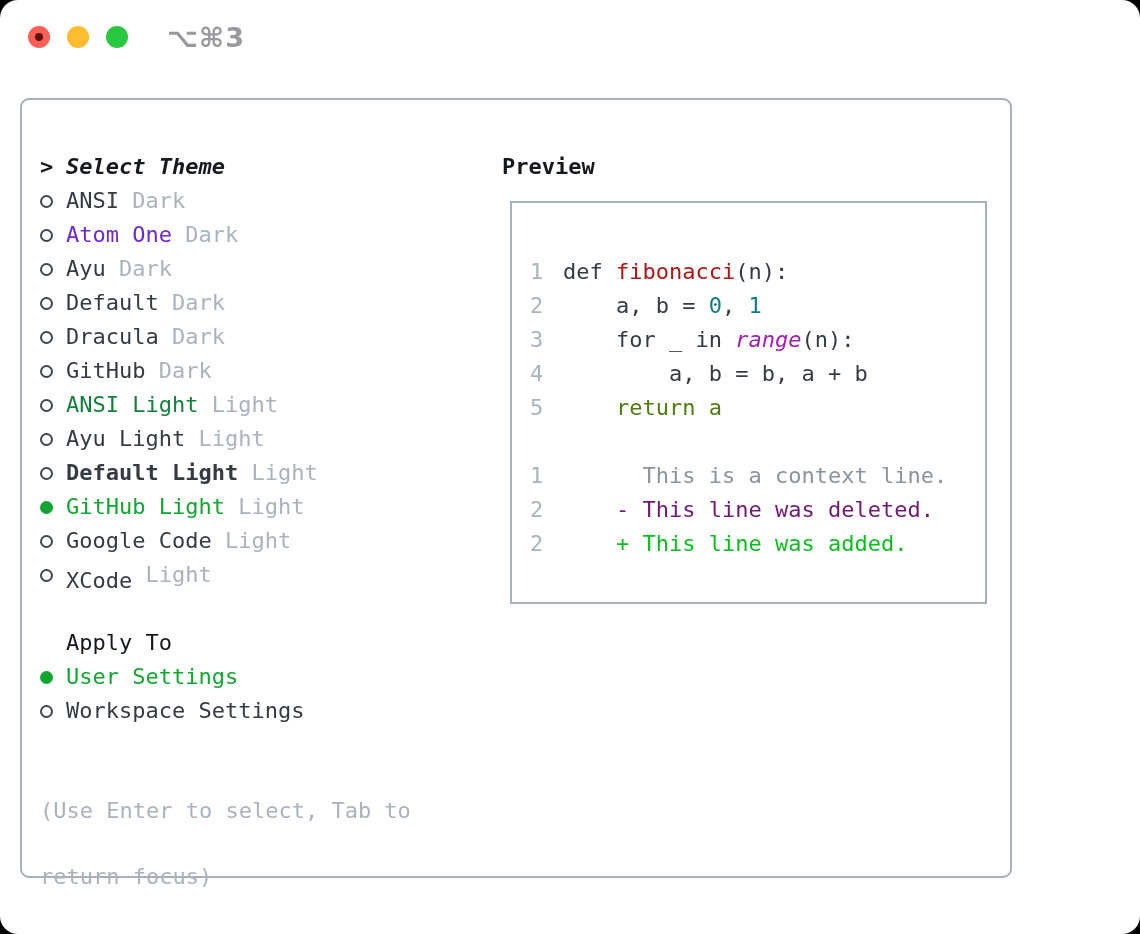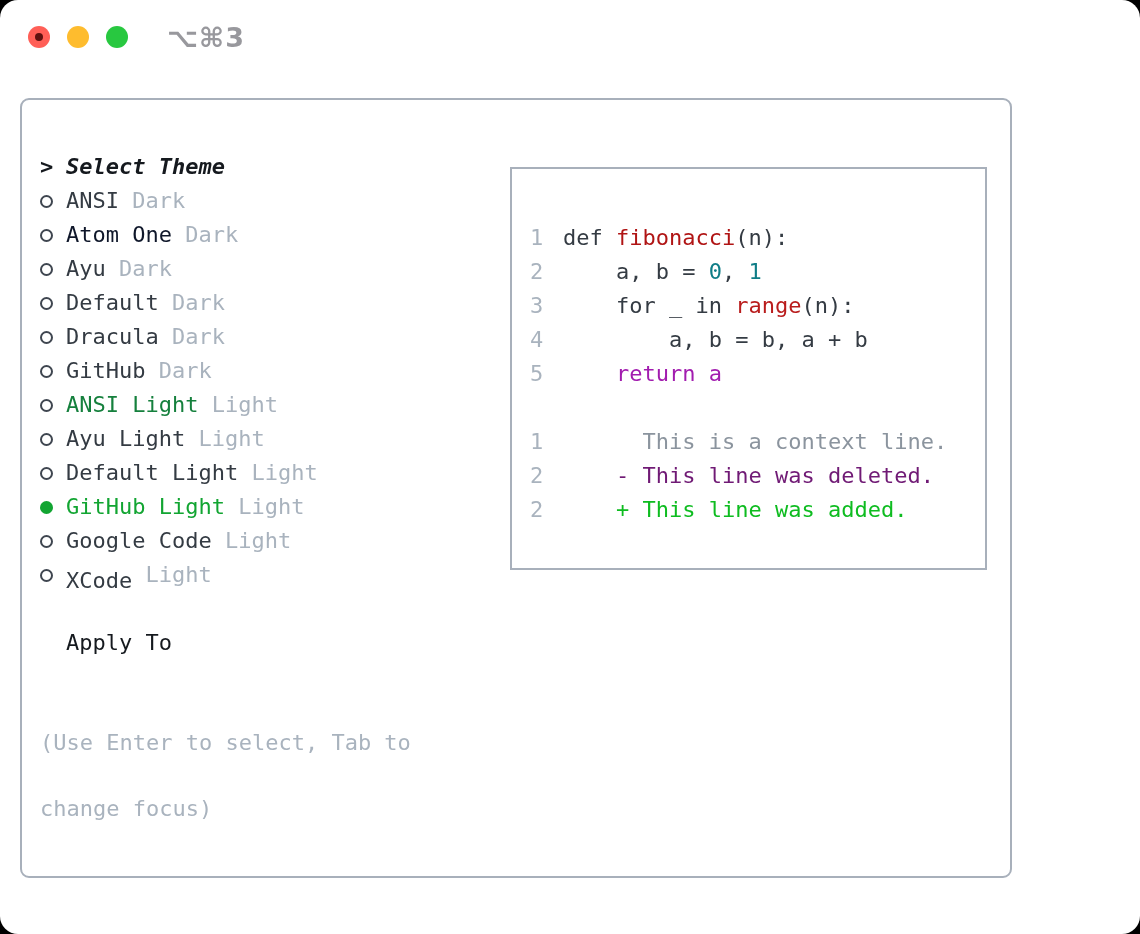--- a/index.html
+++ b/index.html
@@ -83,55 +83,60 @@
   <div class="panel">
 
     <div class="left-col">
       <div class="row">
         <span class="marker prompt">&gt;</span>
         <span class="hdr">Select Theme</span>
       </div>
 
       <div id="theme-items">
           <div class="row"><span class="marker"><span class="circle"></span></span><span style="color: rgb(52, 59, 67);">ANSI</span><span class="variant">Dark</span></div>
-          <div class="row"><span class="marker"><span class="circle"></span></span><span style="color: #0f172a;">Atom One</span><span class="variant">Dark</span></div>
+          <div class="row"><span class="marker"><span class="circle"></span></span><span style="color: #6d28d9;">Atom One</span><span class="variant">Dark</span></div>
           <div class="row"><span class="marker"><span class="circle"></span></span><span style="color: rgb(52, 59, 67);">Ayu</span><span class="variant">Dark</span></div>
           <div class="row"><span class="marker"><span class="circle"></span></span><span style="color: rgb(52, 59, 67);">Default</span><span class="variant">Dark</span></div>
           <div class="row"><span class="marker"><span class="circle"></span></span><span style="color: rgb(52, 59, 67); text-align: right;">Dracula</span><span class="variant">Dark</span></div>
           <div class="row"><span class="marker"><span class="circle"></span></span><span style="color: rgb(52, 59, 67);">GitHub</span><span class="variant">Dark</span></div>
           <div class="row"><span class="marker"><span class="circle"></span></span><span style="color: #15803d;">ANSI Light</span><span class="variant">Light</span></div>
           <div class="row"><span class="marker"><span class="circle"></span></span><span style="color: rgb(52, 59, 67);">Ayu Light</span><span class="variant">Light</span></div>
-          <div class="row"><span class="marker"><span class="circle"></span></span><span style="color: rgb(52, 59, 67);">Default Light</span><span class="variant">Light</span></div>
+          <div class="row"><span class="marker"><span class="circle"></span></span><span style="color: rgb(52, 59, 67); font-weight: bold;">Default Light</span><span class="variant">Light</span></div>
           <div class="row"><span class="marker"><span class="circle sel" style="background: rgb(18, 165, 50);"></span></span><span style="color: rgb(18, 165, 50);">GitHub Light</span><span class="variant">Light</span></div>
           <div class="row"><span class="marker"><span class="circle"></span></span><span style="color: rgb(52, 59, 67);">Google Code</span><span class="variant">Light</span></div>
           <div class="row"><span class="marker"><span class="circle"></span></span><span style="color: rgb(52, 59, 67); margin-top: 12px;">XCode</span><span class="variant">Light</span></div>
         </div>
 
       <div class="row spacer"></div>
 
       <div class="row">
         <span class="marker"></span>
         <span class="hdr2">Apply To</span>
       </div>
 
+      <div id="apply-items">
+          <div class="row"><span class="marker"><span class="circle sel" style="background: rgb(18, 165, 50);"></span></span><span style="color: rgb(18, 165, 50);">User Settings</span></div>
+          <div class="row"><span class="marker"><span class="circle"></span></span><span style="color: rgb(52, 59, 67);">Workspace Settings</span></div>
+        </div>
 
       <div class="row spacer"></div>
 
       <div class="hint-line">(Use Enter to select, Tab to</div>
-      <div class="hint-line">change focus)</div>
+      <div class="hint-line">return focus)</div>
     </div>
 
     <div class="right-col">
+      <div class="preview-title">Preview</div>
       <div class="preview-box">
         <div id="code-block">
             <div class="code-line"><span class="ln" style="color: rgb(169, 179, 190);">1</span><span class="tk" style="color: rgb(52, 59, 67);">def </span><span class="tk" style="color: rgb(176, 20, 20);">fibonacci</span><span class="tk" style="color: rgb(52, 59, 67);">(n):</span></div>
             <div class="code-line"><span class="ln" style="color: rgb(169, 179, 190);">2</span><span class="tk" style="color: rgb(52, 59, 67);">    a, b = </span><span class="tk" style="color: rgb(15, 125, 135);">0</span><span class="tk" style="color: rgb(52, 59, 67);">, </span><span class="tk" style="color: rgb(15, 125, 135);">1</span></div>
-            <div class="code-line"><span class="ln" style="color: rgb(169, 179, 190);">3</span><span class="tk" style="color: rgb(52, 59, 67);">    for _ in </span><span class="tk" style="color: #b91c1c;">range</span><span class="tk" style="color: rgb(52, 59, 67);">(n):</span></div>
+            <div class="code-line"><span class="ln" style="color: rgb(169, 179, 190);">3</span><span class="tk" style="color: rgb(52, 59, 67);">    for _ in </span><span class="tk" style="color: #a21caf; font-style: italic;">range</span><span class="tk" style="color: rgb(52, 59, 67);">(n):</span></div>
             <div class="code-line"><span class="ln" style="color: rgb(169, 179, 190);">4</span><span class="tk" style="color: rgb(52, 59, 67);">        a, b = b, a + b</span></div>
-            <div class="code-line"><span class="ln" style="color: rgb(169, 179, 190);">5</span><span class="tk" style="color: #a21caf;">    return a</span></div>
+            <div class="code-line"><span class="ln" style="color: rgb(169, 179, 190);">5</span><span class="tk" style="color: #4d7c0f;">    return a</span></div>
             <div class="code-line"><span class="ln" style="color: rgb(169, 179, 190);"></span></div>
             <div class="code-line"><span class="ln" style="color: rgb(169, 179, 190);">1</span><span class="tk" style="color: rgb(139, 148, 158);">      This is a context line.</span></div>
             <div class="code-line"><span class="ln" style="color: rgb(169, 179, 190);">2</span><span class="tk" style="color: rgb(52, 59, 67);">    </span><span class="tk" style="color: #701a75;">- This line was deleted.</span></div>
             <div class="code-line"><span class="ln" style="color: rgb(169, 179, 190);">2</span><span class="tk" style="color: rgb(52, 59, 67);">    </span><span class="tk" style="color: rgb(14, 188, 32);">+ This line was added.</span></div>
           </div>
       </div>
     </div>
 
   </div>
 </div>

